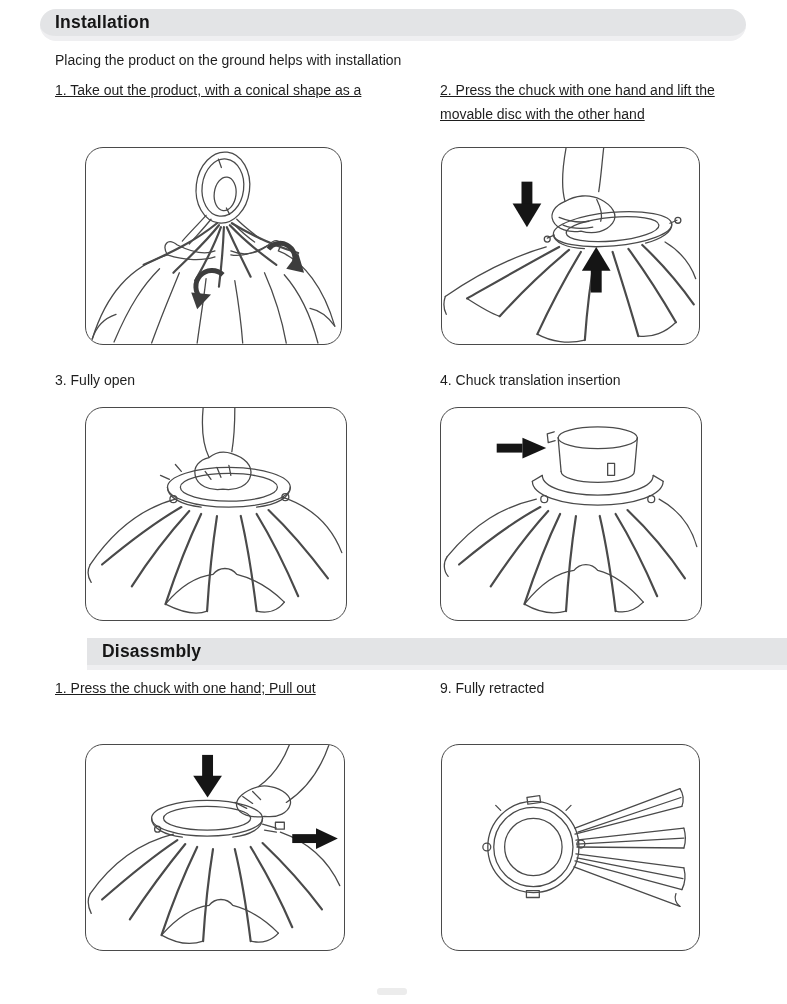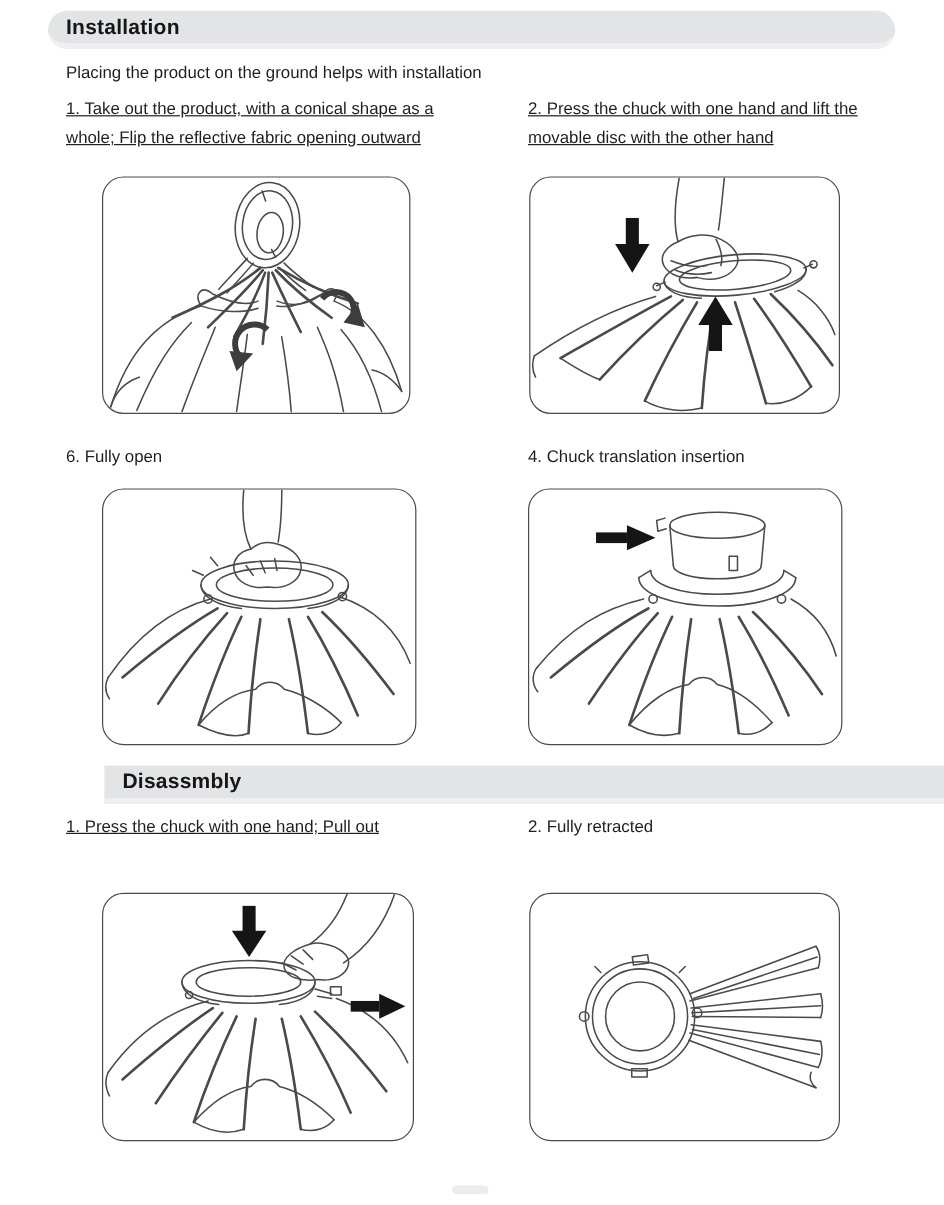--- a/index.html
+++ b/index.html
@@ -33,21 +33,20 @@
 <body>
 
 <div class="abs section-bar" style="top:9px;border-radius:16px;">
   <div class="section-title">Installation</div>
 </div>
 
 <div class="abs body-text intro">Placing the product on the ground helps with installation</div>
 
 <div class="abs body-text step" style="left:55px;top:78px;">
   <div>1. Take out the product, with a conical shape as a</div>
-  <div>whole;  Flip the reflective fabric opening outward</div>
 </div>
 
 <div class="abs body-text step" style="left:440px;top:78px;">
   <div>2. Press the chuck with one hand and lift the</div>
   <div>movable disc with the other hand</div>
 </div>
 
 <div class="abs panel" style="left:85px;top:147px;width:257px;height:198px;">
 <svg viewBox="0 0 257 198">
  <g stroke="#4a4a4a" fill="none" stroke-width="1.3" stroke-linecap="round" stroke-linejoin="round">
@@ -125,21 +124,21 @@
     <polygon points="71,56 100,56 85.5,80"></polygon>
   </g>
   <g>
     <rect x="150" y="122" width="11" height="24"></rect>
     <polygon points="141,124 170,124 155.5,100"></polygon>
   </g>
  </g>
 </svg>
 </div>
 
-<div class="abs body-text" style="left:55px;top:368px;">6. Fully open</div>
+<div class="abs body-text" style="left:55px;top:368px;">3. Fully open</div>
 <div class="abs body-text" style="left:440px;top:368px;text-align:center;">4. Chuck translation insertion</div>
 
 <div class="abs panel" style="left:85px;top:407px;width:262px;height:214px;">
 <svg viewBox="0 0 262 214">
  <g stroke="#4a4a4a" fill="none" stroke-width="1.3" stroke-linecap="round" stroke-linejoin="round">
   <path d="M118,0 C116,22 118,38 124,50"></path>
   <path d="M150,0 C150,18 149,32 147,44"></path>
   <path d="M124,50 C114,52 108,60 110,68 C112,78 124,84 138,82 C152,84 164,78 166,68 C168,58 160,50 147,46 C138,43 130,45 124,50 Z"></path>
   <path d="M120,64 l6,8 M132,60 l4,10 M144,58 l2,10"></path>
   <g>
@@ -206,21 +205,21 @@
 </div>
 
 <div class="abs section-bar" style="top:638px;margin-left:47px;">
   <div class="section-title">Disassmbly</div>
 </div>
 
 <div class="abs body-text step" style="left:55px;top:676px;">
   <div>1. Press the chuck with one hand; Pull out</div>
 </div>
 
-<div class="abs body-text" style="left:440px;top:676px;">2. Fully retracted</div>
+<div class="abs body-text" style="left:440px;top:676px;">9. Fully retracted</div>
 
 <div class="abs panel" style="left:85px;top:744px;width:260px;height:207px;">
 <svg viewBox="0 0 260 207">
  <g stroke="#4a4a4a" fill="none" stroke-width="1.3" stroke-linecap="round" stroke-linejoin="round">
   <g>
    <ellipse cx="122" cy="74" rx="56" ry="18"></ellipse>
    <ellipse cx="122" cy="74" rx="44" ry="12"></ellipse>
    <path d="M66,74 C66,84 79,91 97,93 M178,74 C178,84 166,91 148,93"></path>
    <circle cx="72" cy="85" r="3"></circle>
   </g>

